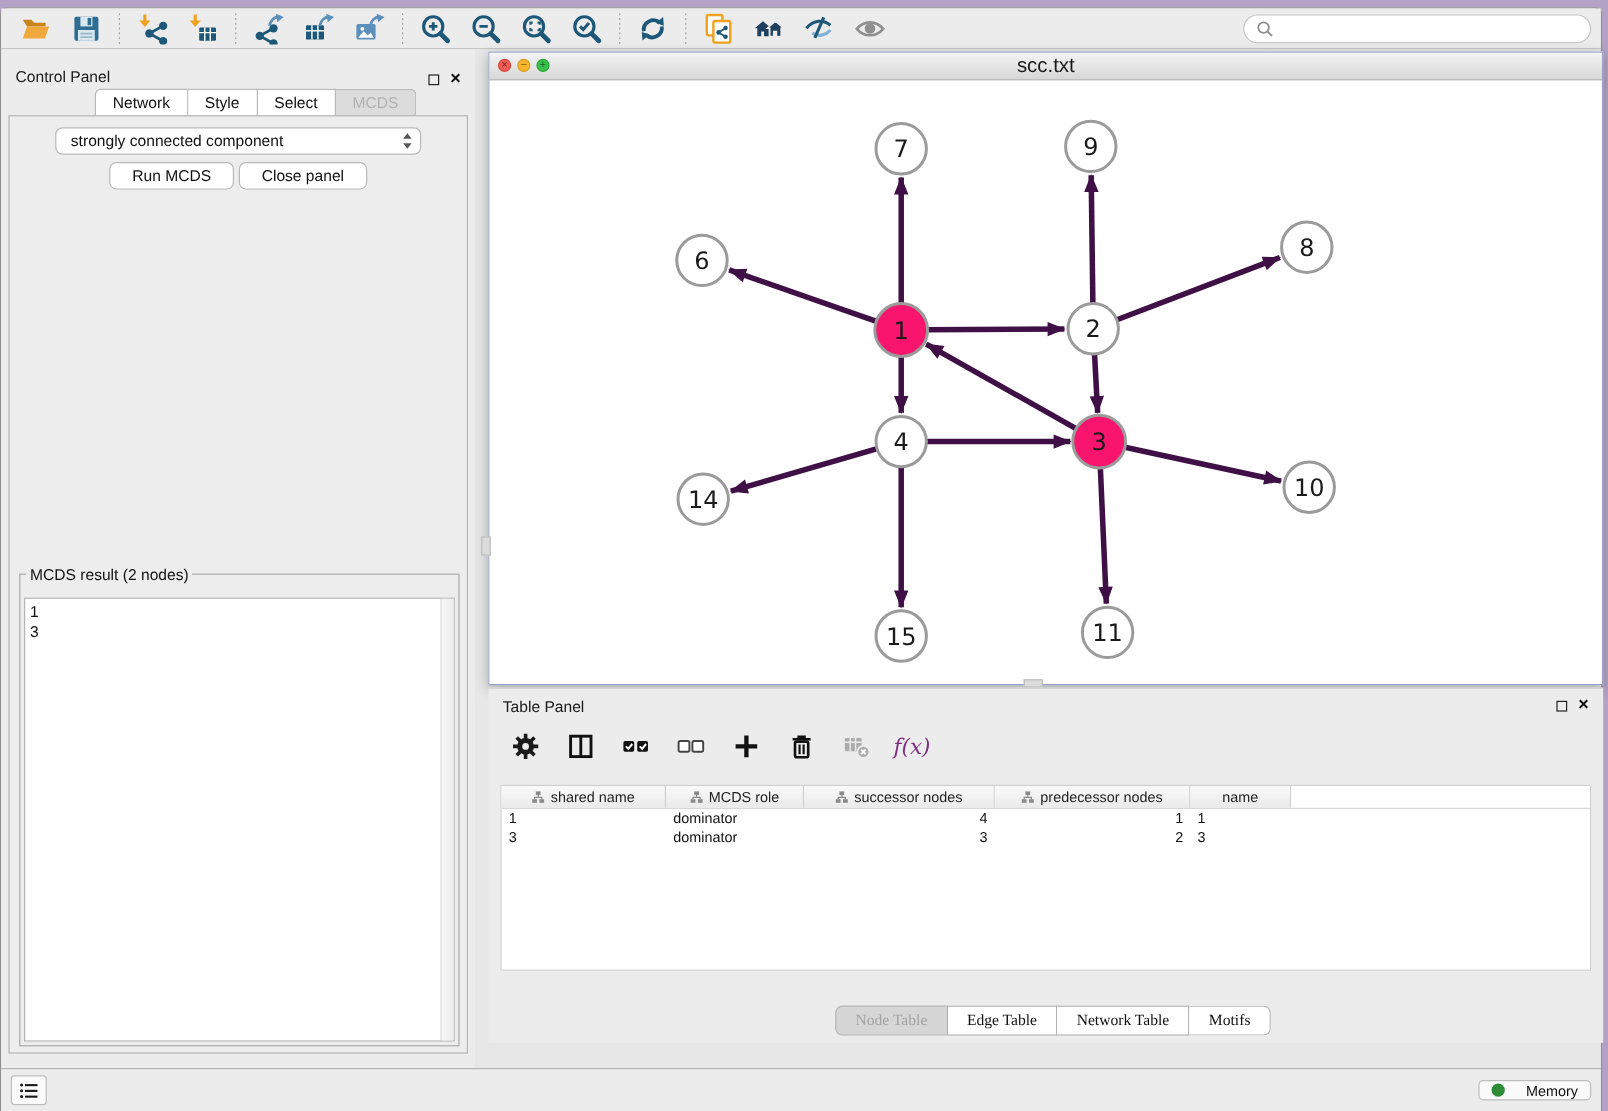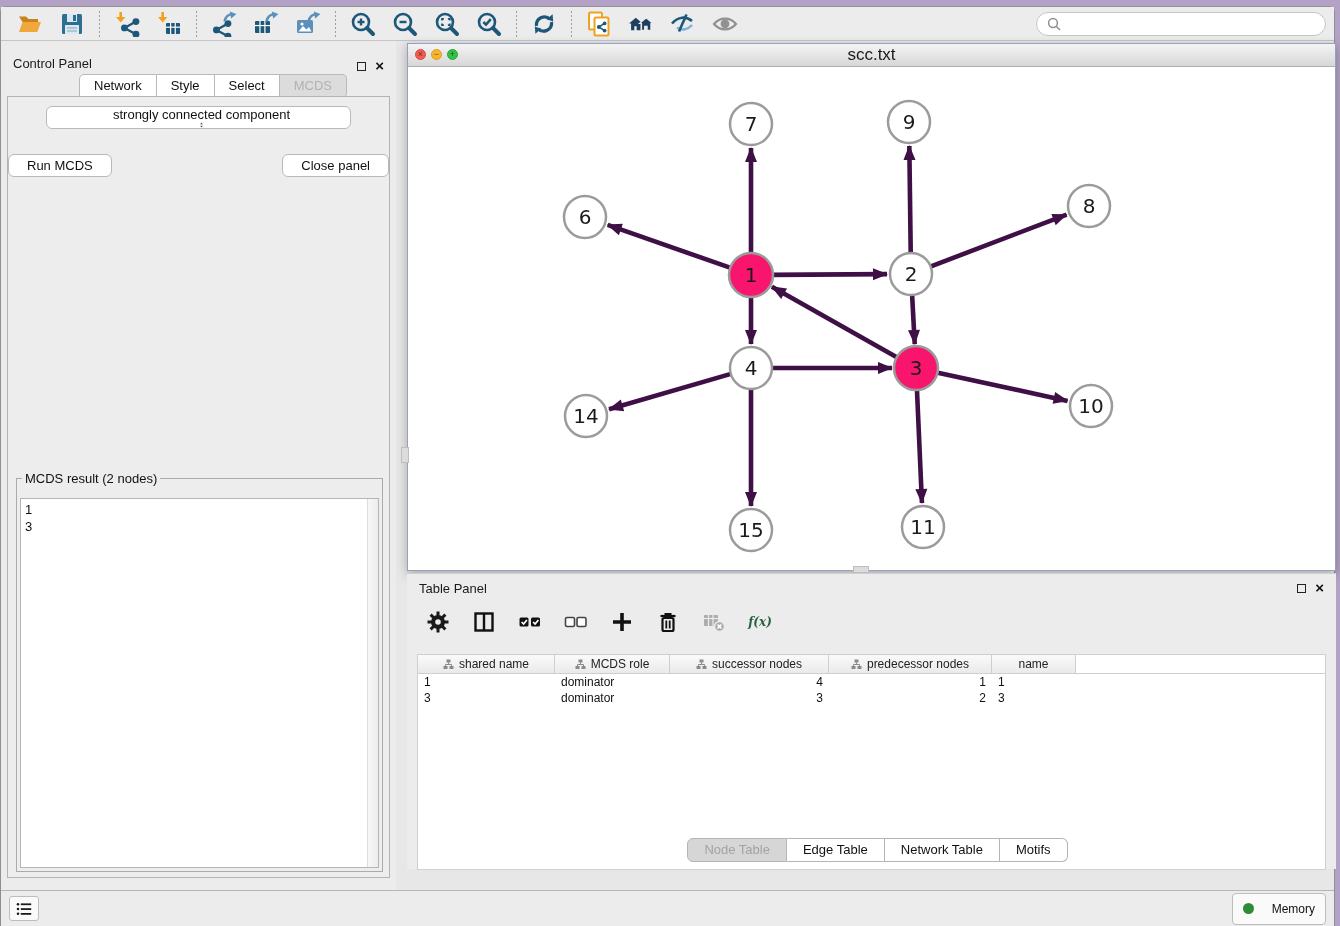--- a/index.html
+++ b/index.html
@@ -55,23 +55,23 @@
   .cp-tabs { position:absolute; left:78px; top:33px; display:flex; }
   .cp-tab { border:1px solid #b9b9b9; border-left:none; background:#fff;
     font-size:13px; color:#111; padding:3px 14px 4px; }
   .cp-tab:first-child { border-left:1px solid #b9b9b9; border-radius:5px 0 0 0; }
   .cp-tab:last-child { border-radius:0 5px 5px 0; }
   .cp-tab.active { background:#dcdcdc; color:#b2b2b2; }
   .cp-box { position:absolute; left:6px; right:6px; top:55px; bottom:12px;
     border:1px solid #b3b3b3; background:#ededed; }
   .opt-label { text-align:center; margin-top:16px; font-size:13px; color:#111; }
   .select { margin:9px 38px 0; height:23px; background:#fff; border:1px solid #b9b9b9;
-    border-radius:6px; display:flex; align-items:center; padding:0 6px 0 12px; font-size:13px; color:#111;flex-direction:column; }
+    border-radius:6px; display:flex; align-items:center; padding:0 6px 0 12px; font-size:13px; color:#111; }
   .select .sel-label { flex:1; }
-  .btn-row { display:flex; justify-content:space-between; gap:4px; margin-top:25px; }
+  .btn-row { display:flex; justify-content:center; gap:4px; margin-top:6px; }
   .mac-btn { font-family:"Liberation Sans",sans-serif; font-size:13px; color:#111;
     background:#fff; border:1px solid #b9b9b9; border-radius:6px; height:23px; padding:0 18px; }
   .result-box { position:absolute; left:8px; right:6px; top:374px; bottom:5px;
     border:1px solid #ababab; margin:0; padding:3px; }
   .result-box legend { font-size:13px; color:#111; padding:0 3px; margin-left:2px; }
   .result-area { position:absolute; left:3px; right:3px; top:12px; bottom:3px;
     background:#fff; border:1px solid #b5b5b5; font-size:13px; color:#111;
     padding:2px 4px; line-height:17px; }
   .result-scroll { position:absolute; right:4px; top:13px; bottom:4px; width:11px;
     background:linear-gradient(90deg,#f7f7f7,#ececec); border-left:1px solid #ddd; }
@@ -91,42 +91,42 @@
   .knob-h { position:absolute; left:457px; top:525px; width:16px; height:7px;
     background:#dcdcdc; border:1px solid #bdbdbd; }
   
   .table-panel { position:absolute; left:11px; top:532px; width:929px; height:296px;
     background:#ececec; border-top:1px solid #cfcfcf; }
   .tp-header { height:28px; display:flex; align-items:center; padding:0 12px; }
   .tp-header .ptitle { font-size:13px; color:#1a1a1a; }
   .tp-toolbar { height:40px; display:flex; align-items:center; gap:20px; padding:0 18px; }
   .tp-btn { display:flex; align-items:center; justify-content:center; width:26px; height:26px; }
   .tp-btn.disabled { opacity:.9; }
-  .fx { font-family:"DejaVu Serif", serif; font-style:italic; font-size:12px; color:#14532d;font-weight:bold; }
-  .table { position:absolute; left:10px; right:10px; top:80px; height:216px; background:#fff;
+  .fx { font-family:"DejaVu Serif", serif; font-style:italic; font-size:18px; color:#701a75; }
+  .table { position:absolute; left:10px; right:10px; top:80px; height:155px; background:#fff;
     border:1px solid #cfcfcf; overflow:hidden; }
   .thead { height:19px; display:flex; background:#fdfdfd; border-bottom:1px solid #cfcfcf; }
   .th { display:flex; align-items:center; justify-content:center; gap:5px;
     background:linear-gradient(#fafafa,#eaeaea); border-right:1px solid #cfcfcf;
     font-size:12px; color:#222; }
   .th-fill { flex:1; background:#fff; }
   .tr { height:16px; display:flex; font-size:12px; color:#111; }
   .td { padding:1px 6px; line-height:14px; }
-  .tp-tabs { position:absolute; left:12px; right:0; top:264px; display:flex; justify-content:center; }
+  .tp-tabs { position:absolute; left:12px; right:0; top:264px; display:flex; justify-content:center;font-family:Liberation Serif, serif; }
   .tp-tab { border:1px solid #b5b5b5; border-left:none; background:#fff; font-size:13px;
     color:#111; padding:3px 16px 4px; }
   .tp-tab:first-child { border-left:1px solid #b5b5b5; border-radius:6px 0 0 6px; }
   .tp-tab:last-child { border-radius:0 6px 6px 0; }
   .tp-tab.active { background:#d6d6d6; color:#a3a3a3; }
   
   .statusbar { flex:0 0 36px; border-top:1px solid #b6b6b6; background:#ececec;
     display:flex; align-items:center; padding:0 8px; }
   .status-btn { width:30px; height:25px; background:#fafafa; border:1px solid #bdbdbd;
     border-radius:3px; display:flex; align-items:center; justify-content:center; }
-  .memory-btn { margin-left:auto; height:32px; background:#fafafa; border:1px solid #bdbdbd;
+  .memory-btn { margin-left:auto; height:17px; background:#fafafa; border:1px solid #bdbdbd;
     border-radius:4px; display:flex; align-items:center; gap:18px; padding:0 10px;
     font-family:"Liberation Sans",sans-serif; font-size:12px; color:#111; }
   .memory-btn .dot { width:11px; height:11px; border-radius:50%; background:#2e8b37; display:inline-block; }
 </style>
 </head>
 <body>
 
 <div class="window">
 
 

